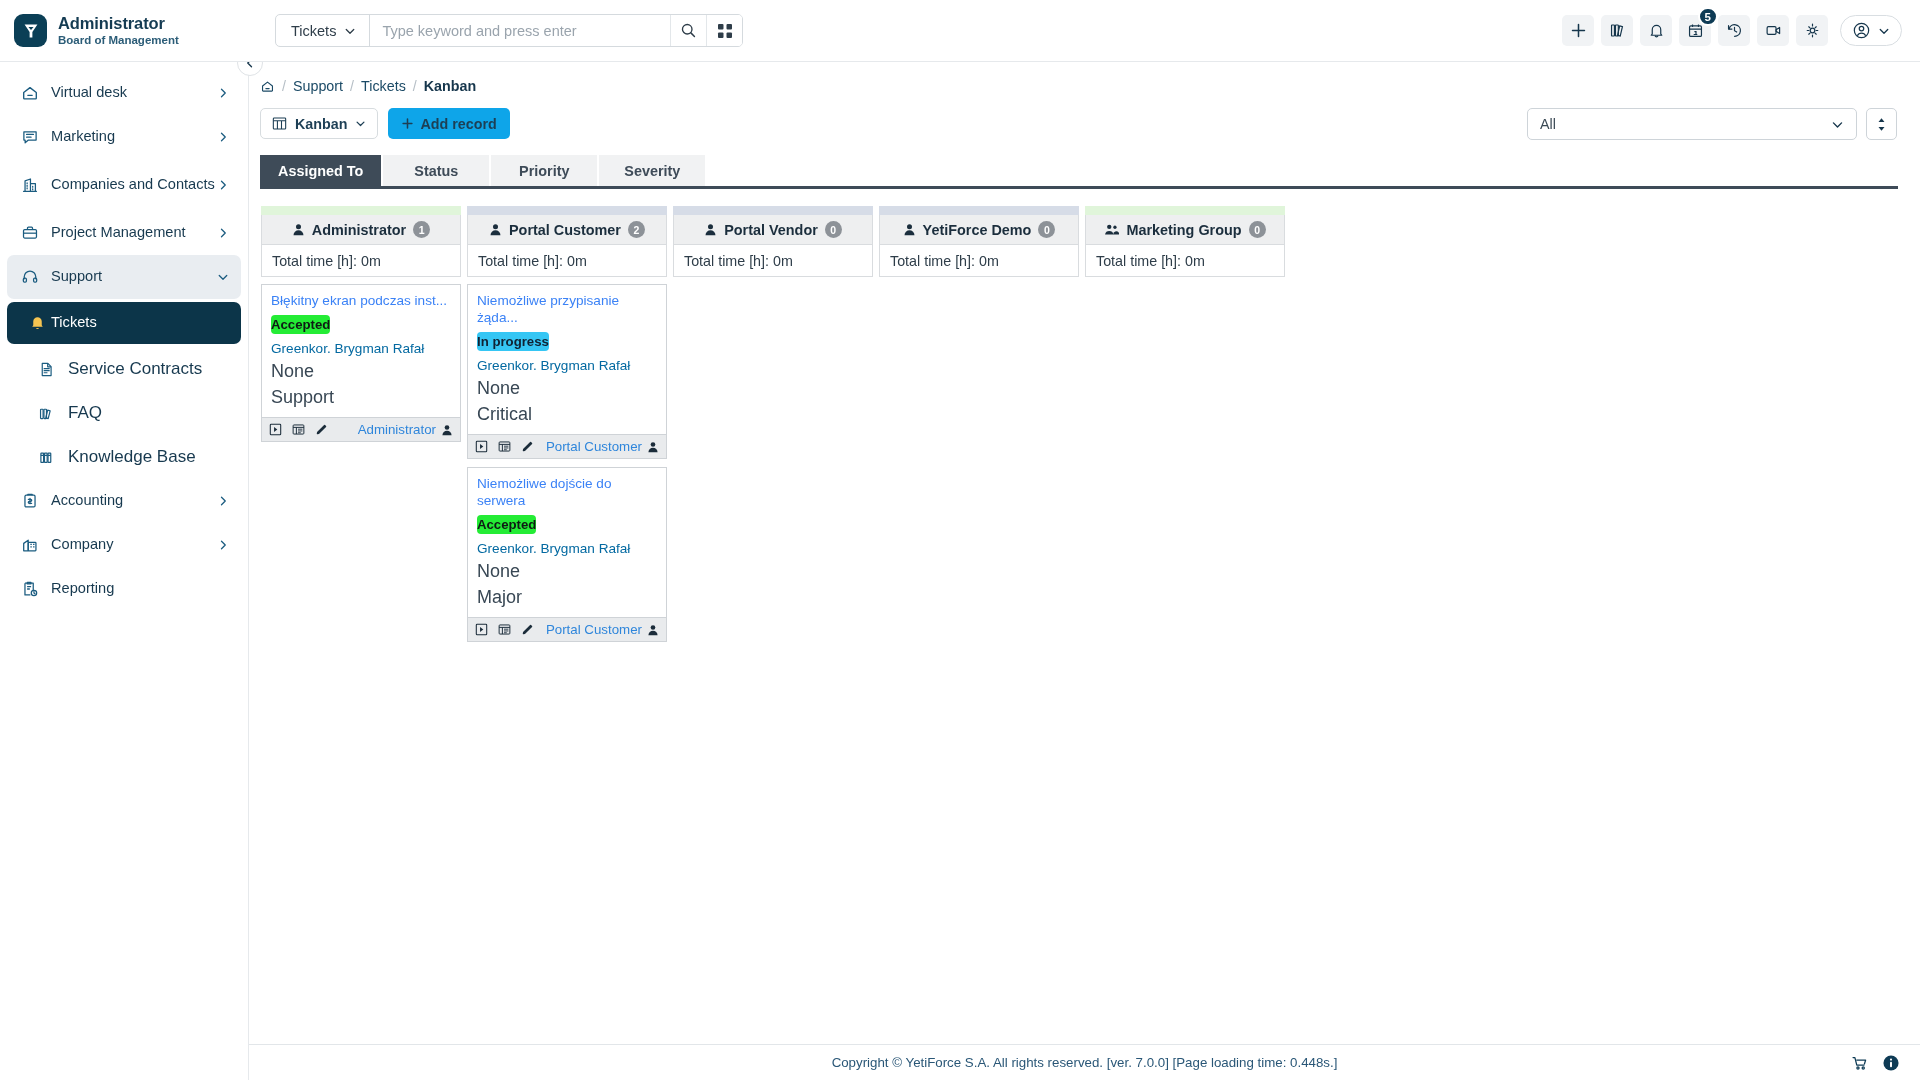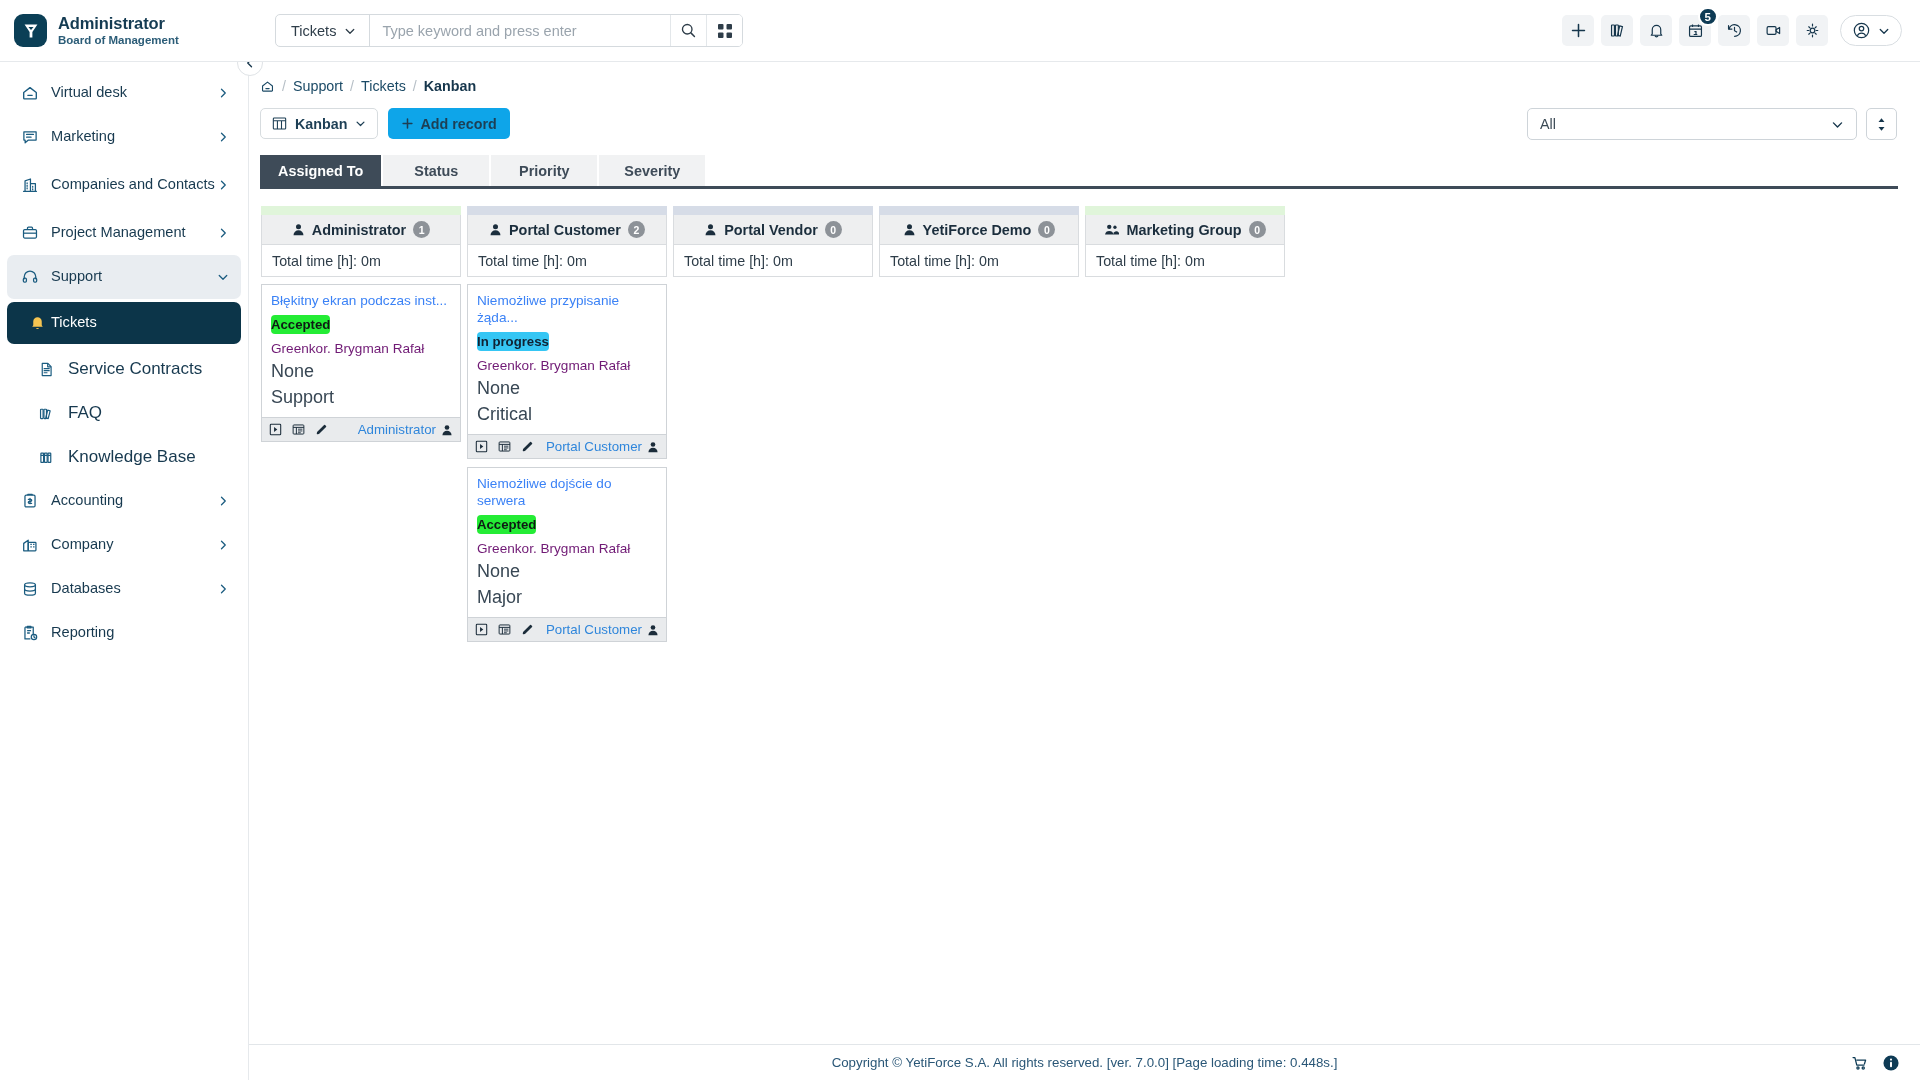--- a/index.html
+++ b/index.html
@@ -181,21 +181,21 @@
     padding-left: 10px; font-size: 14.3px; color: #2e3d49;
   }
   .kcards { padding-top: 7px; display: flex; flex-direction: column; gap: 8px; }
   .kcard { background: #fff; border: 1px solid #cfd3d7; }
   .kcard-body { padding: 8px 9px 7px 9px; }
   .kc-title { font-size: 13.6px; color: #3b82f6; margin-bottom: 5px; line-height: 1.25; }
   .kc-badge {
     display: inline-block; padding: 2px 0; border-radius: 4px;
     font-size: 13.2px; font-weight: bold; margin-bottom: 4px;
   }
-  .kc-person { font-size: 13.6px; color: #701a75; margin: 3px 0 2px; cursor: pointer; }
+  .kc-person { font-size: 13.6px; color: #0369a1; margin: 3px 0 2px; cursor: pointer; }
   .kc-line { font-size: 18px; color: #384754; line-height: 1.45; }
   .kcard-foot {
     background: #e9ebed; border-top: 1px solid #cfd3d7;
     height: 24px; display: flex; align-items: center;
     padding: 0 7px; gap: 10px;
   }
   .kf-icons { display: flex; align-items: center; gap: 10px; color: #1b2c3a; }
   .kf-assignee {
     margin-left: auto; display: flex; align-items: center; gap: 5px;
     font-size: 13.3px; color: #2f86db; cursor: pointer;
@@ -480,35 +480,20 @@
         </svg>
     </span>
     <span class="nav-label">Company</span>
     <span class="nav-chev">
       <svg width="12" height="12" viewBox="0 0 16 16">
           <path d="M6 3l5 5-5 5" stroke="#1b5c80" stroke-width="1.7" fill="none" stroke-linecap="round" stroke-linejoin="round"></path>
         </svg>
     </span>
   </div>
 
-  <div class="nav-item">
-    <span class="nav-ico">
-      <svg width="18" height="18" viewBox="0 0 20 20" fill="none" stroke="#1b5c80" stroke-width="1.4">
-          <ellipse cx="10" cy="5.4" rx="6" ry="2.3"></ellipse>
-          <path d="M4 5.4v9.2c0 1.3 2.7 2.3 6 2.3s6-1 6-2.3V5.4"></path>
-          <path d="M4 10c0 1.3 2.7 2.3 6 2.3s6-1 6-2.3"></path>
-        </svg>
-    </span>
-    <span class="nav-label">Databases</span>
-    <span class="nav-chev">
-      <svg width="12" height="12" viewBox="0 0 16 16">
-          <path d="M6 3l5 5-5 5" stroke="#1b5c80" stroke-width="1.7" fill="none" stroke-linecap="round" stroke-linejoin="round"></path>
-        </svg>
-    </span>
-  </div>
 
   <div class="nav-item">
     <span class="nav-ico">
       <svg width="18" height="18" viewBox="0 0 20 20" fill="none" stroke="#1b5c80" stroke-width="1.4">
           <path d="M4.4 3.6h9.2v8.6" stroke-linejoin="round"></path>
           <path d="M4.4 3.6v13h6" stroke-linejoin="round"></path>
           <path d="M7 2.6h4v1.8H7z" stroke-linejoin="round"></path>
           <path d="M6.8 7.4h4.4M6.8 10h3"></path>
           <circle cx="14.4" cy="14.4" r="3"></circle>
           <path d="M14.4 12.9v1.6l1.1.8" stroke-linecap="round"></path>

